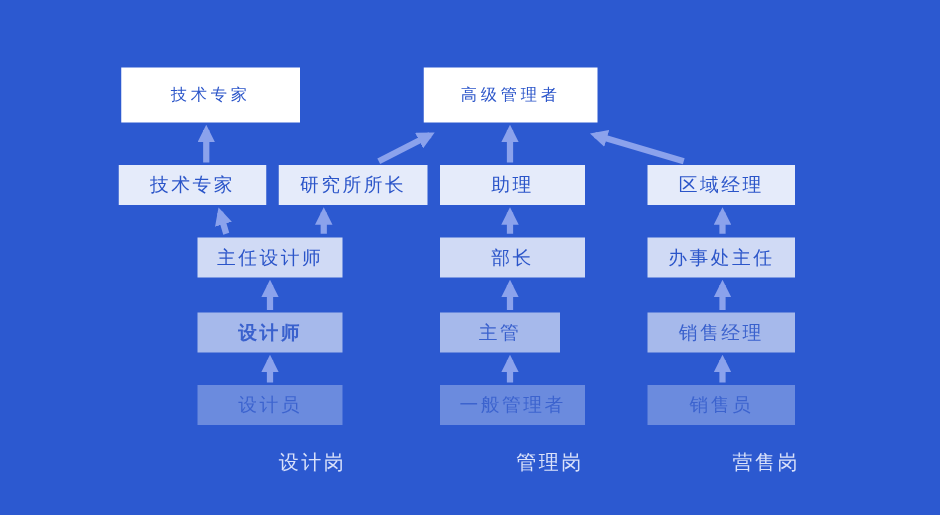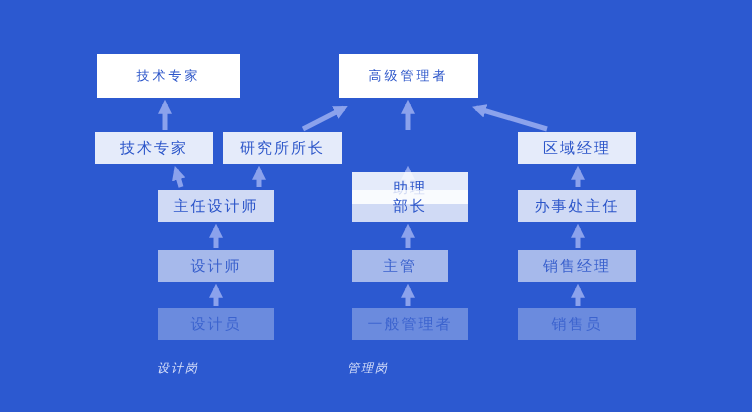--- a/index.html
+++ b/index.html
@@ -30,25 +30,24 @@
   }
   .r2{background:rgba(255,255,255,.88);font-size:15px;}
   .r3{background:rgba(255,255,255,.78);font-size:15px;}
   .r4{background:rgba(255,255,255,.58);font-size:15px;}
   .r4 .lbl{opacity:.88;}
   .r5{background:rgba(255,255,255,.30);font-size:15px;}
   .r5 .lbl{opacity:.72;}
   .col-label{
     position:absolute;
     width:120px;
-    text-align:left;
-    font-size:12px;
+    text-align:right;
+    font-size:16px;
     letter-spacing:2px;
     color:var(--column_label,#d9e1fa);
-    font-style:italic;
   }
   svg.connectors{
     position:absolute;left:0;top:0;
     pointer-events:none;
   }
   .arrow{
     stroke:var(--arrow,#8ba2ec);
     stroke-width:5;
     fill:none;
   }
@@ -87,38 +86,38 @@
   <div class="node r1" style="left:339px;top:54px;width:139px;height:44px;">
     <span class="lbl">高级管理者</span>
   </div>
 
   <div class="node r2" style="left:95px;top:132px;width:118px;height:32px;">
     <span class="lbl">技术专家</span>
   </div>
   <div class="node r2" style="left:223px;top:132px;width:119px;height:32px;">
     <span class="lbl">研究所所长</span>
   </div>
-  <div class="node r2" style="left:352px;top:132px;width:116px;height:32px;margin-top:40px;">
+  <div class="node r2" style="left:352px;top:132px;width:116px;height:32px;">
     <span class="lbl">助理</span>
   </div>
   <div class="node r2" style="left:518px;top:132px;width:118px;height:32px;">
     <span class="lbl">区域经理</span>
   </div>
 
   <div class="node r3" style="left:158px;top:190px;width:116px;height:32px;">
     <span class="lbl">主任设计师</span>
   </div>
   <div class="node r3" style="left:352px;top:190px;width:116px;height:32px;">
     <span class="lbl">部长</span>
   </div>
   <div class="node r3" style="left:518px;top:190px;width:118px;height:32px;">
     <span class="lbl">办事处主任</span>
   </div>
 
-  <div class="node r4" style="left:158px;top:250px;width:116px;height:32px;">
+  <div class="node r4" style="left:158px;top:250px;width:116px;height:32px;font-weight:bold;">
     <span class="lbl">设计师</span>
   </div>
   <div class="node r4" style="left:352px;top:250px;width:96px;height:32px;">
     <span class="lbl">主管</span>
   </div>
   <div class="node r4" style="left:518px;top:250px;width:118px;height:32px;">
     <span class="lbl">销售经理</span>
   </div>
 
   <div class="node r5" style="left:158px;top:308px;width:116px;height:32px;">
@@ -126,14 +125,15 @@
   </div>
   <div class="node r5" style="left:352px;top:308px;width:116px;height:32px;justify-content:center;">
     <span class="lbl">一般管理者</span>
   </div>
   <div class="node r5" style="left:518px;top:308px;width:118px;height:32px;">
     <span class="lbl">销售员</span>
   </div>
 
   <div class="col-label" style="left:157px;top:360px;">设计岗</div>
   <div class="col-label" style="left:347px;top:360px;">管理岗</div>
+  <div class="col-label" style="left:520px;top:360px;">营售岗</div>
 
 </div>
 
 </body></html>

